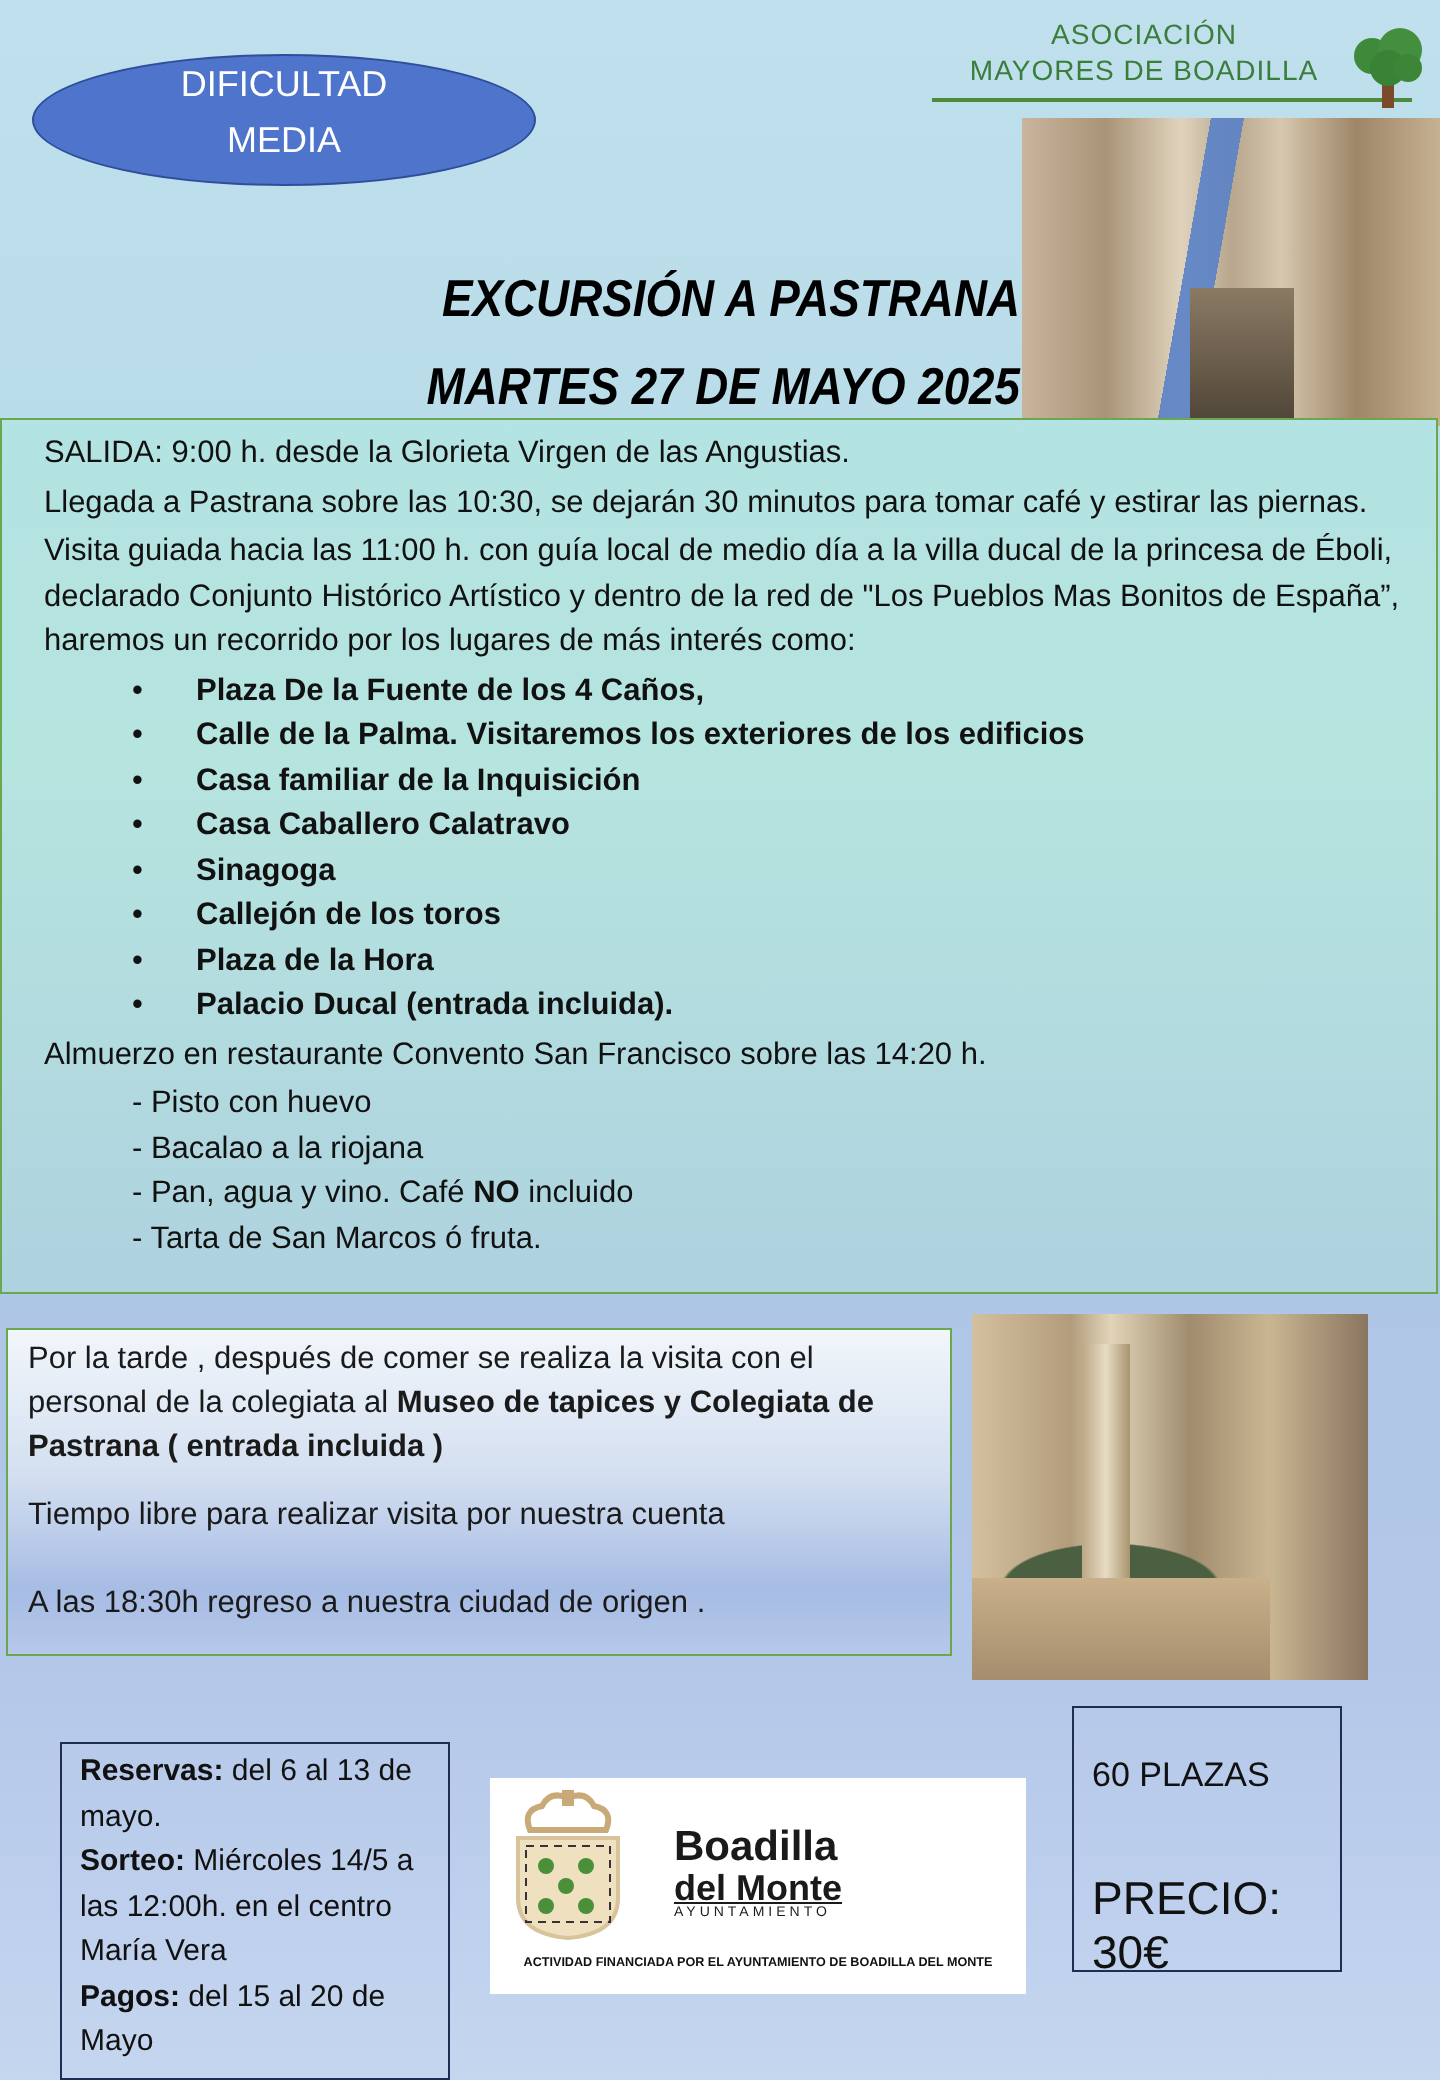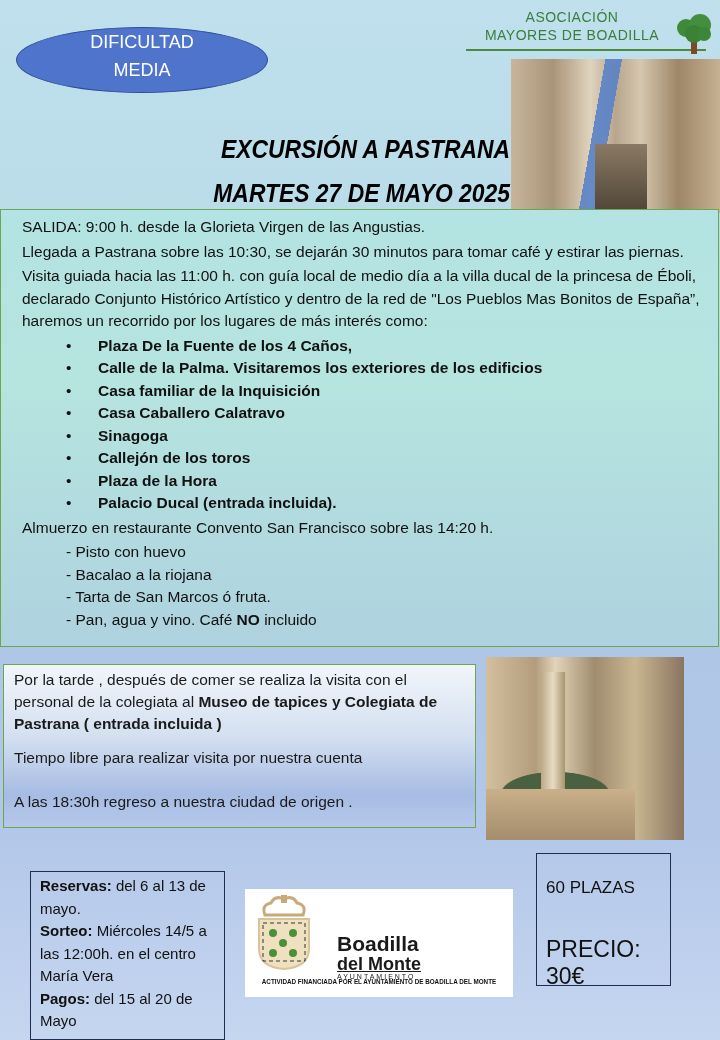--- a/index.html
+++ b/index.html
@@ -82,21 +82,21 @@
     left: 30px; top: 871px; width: 195px; height: 169px;
     border: 1px solid #1f2d52; box-sizing: border-box;
     background: transparent;
   }
   .box-res .content { position: absolute; left: 9px; top: 3px; width: 180px;
     font-size: 15px; line-height: 22.5px; }
 
   
   .logo-card { left: 245px; top: 889px; width: 268px; height: 108px; background: #fff; }
   .shield { position: absolute; left: 6px; top: 4px; width: 66px; height: 78px; }
-  .boadilla { position: absolute; left: 92px; top: 24px; color: #1a1a1a; font-weight: bold; margin-top: 20px; }
+  .boadilla { position: absolute; left: 92px; top: 24px; color: #1a1a1a; font-weight: bold; }
   .boadilla .b1 { font-size: 21px; line-height: 22px; }
   .boadilla .b2 { font-size: 18px; line-height: 18px; text-decoration: underline; }
   .boadilla .b3 { font-size: 7px; letter-spacing: 2px; font-weight: normal; }
   .financed { position: absolute; left: 0; right: 0; top: 89px; font-size: 6.3px;
     font-weight: bold; text-align: center; color: #111; white-space: nowrap; }
 
   
   .box-price {
     left: 536px; top: 853px; width: 135px; height: 133px;
     border: 1px solid #1f2d52; box-sizing: border-box;
@@ -145,22 +145,22 @@
       <li><span class="dot">•</span><span>Casa familiar de la Inquisición</span></li>
       <li><span class="dot">•</span><span>Casa Caballero Calatravo</span></li>
       <li><span class="dot">•</span><span>Sinagoga</span></li>
       <li><span class="dot">•</span><span>Callejón de los toros</span></li>
       <li><span class="dot">•</span><span>Plaza de la Hora</span></li>
       <li><span class="dot">•</span><span>Palacio Ducal (entrada incluida).</span></li>
     </ul>
     <p>Almuerzo  en restaurante Convento San Francisco sobre las 14:20 h.</p>
     <div class="menu-item">- Pisto con huevo</div>
     <div class="menu-item">- Bacalao a la riojana</div>
+    <div class="menu-item"><span>- Pan, agua y vino.  Café </span><b>NO</b><span> incluido</span></div>
     <div class="menu-item">- Tarta de San Marcos ó fruta.</div>
-    <div class="menu-item"><span>- Pan, agua y vino.  Café </span><b>NO</b><span> incluido</span></div>
   </div>
 </div>
 
 <div class="abs box-pm">
   <div class="content">
     <p><span>Por la tarde  , después de comer  se realiza  la visita  con el personal de la colegiata al </span><b>Museo de tapices y  Colegiata de Pastrana ( entrada incluida )</b></p>
     <p style="margin-top:12px"> Tiempo libre para realizar visita por nuestra cuenta</p>
     <p style="margin-top:22px">A las 18:30h regreso a nuestra ciudad de origen .</p>
   </div>
 </div>

